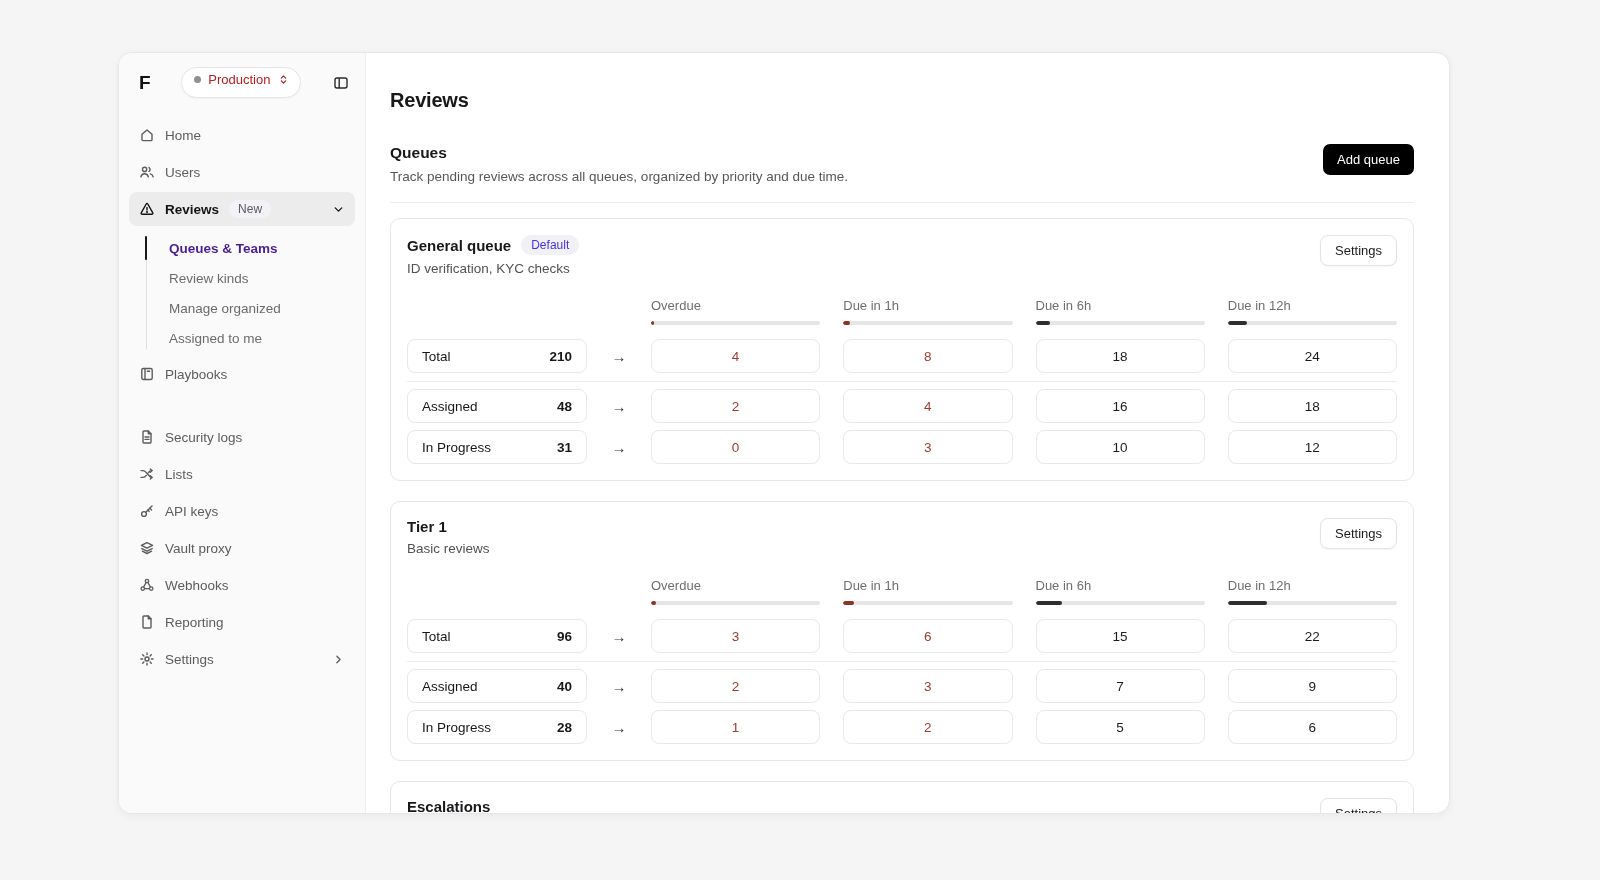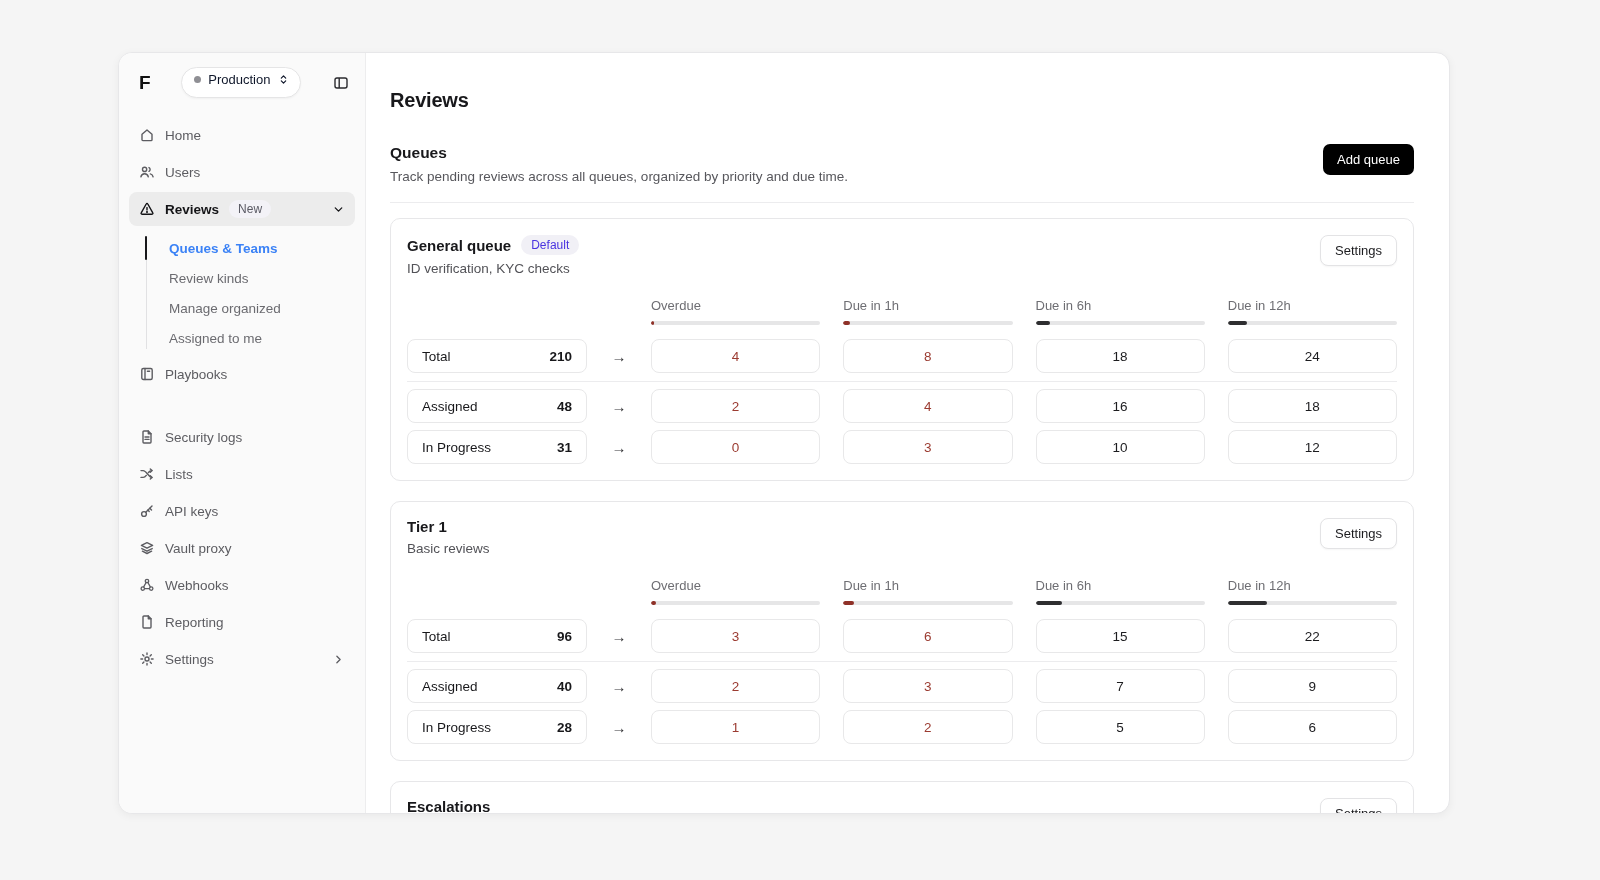--- a/index.html
+++ b/index.html
@@ -8,40 +8,40 @@
   .app { position:absolute; left:118px; top:52px; width:1332px; height:762px;
          background:#fff; border:1px solid #e7e7e9; border-radius:14px;
          box-shadow:0 2px 8px rgba(0,0,0,.05); display:flex; overflow:hidden; }
 
   
   .sidebar { width:247px; flex:0 0 247px; background:#fafafa; border-right:1px solid #ededee;
              padding:12px 10px; display:flex; flex-direction:column; }
   .sb-top { display:flex; align-items:center; justify-content:space-between; padding:2px 6px 2px 10px; margin-bottom:18px; }
   .logo { font-weight:800; font-size:19px; letter-spacing:-1px; color:#111; }
   .env-pill { display:flex; align-items:center; gap:7px; background:#fff; border:1px solid #e5e5e6;
-              border-radius:16px; padding:4px 10px 10px 12px; font-size:13px; color:#0f172a;
+              border-radius:16px; padding:4px 10px 10px 12px; font-size:13px; color:#b91c1c;
               box-shadow:0 1px 2px rgba(0,0,0,.04); cursor:pointer; }
   .env-dot { width:7px; height:7px; border-radius:50%; background:#8f8f94; }
   .icon-btn { display:flex; align-items:center; color:#2a2a2e; cursor:pointer; }
 
   .nav-item { height:34px; margin-bottom:3px; display:flex; align-items:center; gap:10px;
               padding:0 10px; border-radius:8px; font-size:13.5px; color:#5c5c61; cursor:pointer; }
   .nav-item svg { color:#5c5c61; flex:0 0 auto; }
   .nav-item.active { background:#ececec; color:#141417; font-weight:600; }
   .nav-item.active svg { color:#141417; }
   .nav-label { flex:0 1 auto; }
   .nav-badge { background:#f3f2f7; border-radius:10px; padding:2px 9px; font-size:12px; font-weight:400; color:#5a5a64; }
   .nav-spacer { flex:1; }
   .group-gap { height:26px; }
 
   .sub-list { position:relative; margin:4px 0 4px 17px; padding-left:11px; }
   .sub-list::before { content:""; position:absolute; left:0; top:4px; bottom:4px; width:1px; background:#e1e1e3; }
   .sub-item { position:relative; height:30px; display:flex; align-items:center; padding-left:12px;
               font-size:13.5px; color:#6b6b70; cursor:pointer; }
-  .sub-item.active { color:#3b82f6; font-weight:600; }
+  .sub-item.active { color:#4c1d95; font-weight:600; }
   .sub-item.active::before { content:""; position:absolute; left:-12px; top:3px; bottom:3px; width:2px; background:#18181b; border-radius:2px; }
 
   
   .main { flex:1; padding:36px 35px 0 24px; overflow:hidden; }
   .page-title { font-size:20px; font-weight:700; letter-spacing:-.2px; margin-bottom:32px; }
   .section-head { display:flex; align-items:flex-start; justify-content:space-between; }
   .section-title { font-size:15.5px; font-weight:700; }
   .section-desc { margin-top:7px; font-size:13.5px; color:#57575c; }
   .btn-primary { background:#000000; color:#fff; border:none; border-radius:7px; padding:8px 14px;
                  font-size:13px; font-weight:500; font-family:inherit; cursor:pointer; }

